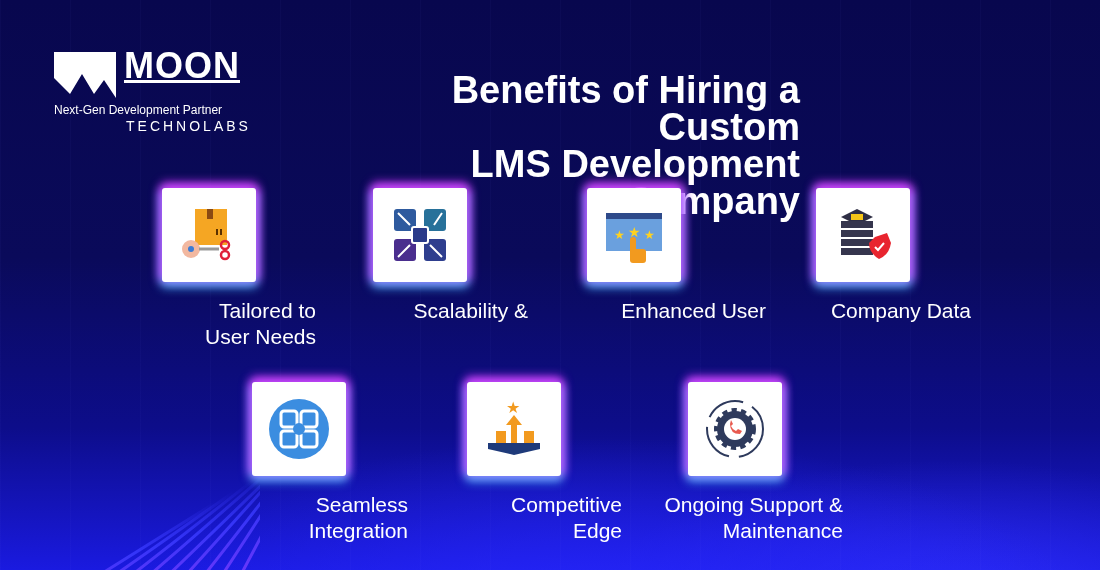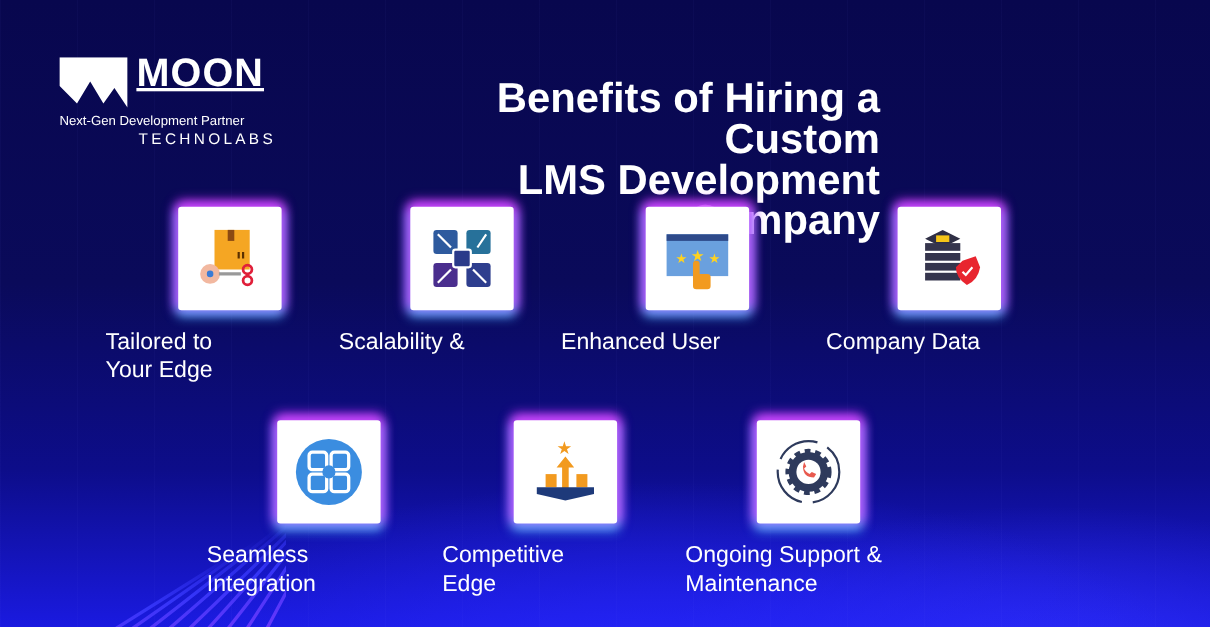--- a/index.html
+++ b/index.html
@@ -18,21 +18,21 @@
   .logo{position:absolute;left:54px;top:52px;}
   .logo-mark{position:absolute;left:0;top:0;width:62px;height:46px;}
   .logo-word{position:absolute;left:70px;top:-4px;font-weight:bold;font-size:36px;letter-spacing:1px;line-height:36px;text-decoration:underline;}
   .logo-sub{position:absolute;left:72px;top:31px;font-size:14px;letter-spacing:3px;line-height:14px;margin-top:36px;}
   .logo-tag{position:absolute;left:0;top:51px;font-size:12px;white-space:nowrap;font-weight:normal;}
   .title{position:absolute;left:300px;top:72px;width:500px;text-align:right;font-weight:bold;font-size:38px;line-height:37px;}
   .card{position:absolute;width:94px;height:94px;background:#fff;border-radius:3px;
     box-shadow:0 -4px 10px 2px rgba(220,60,255,0.8),0 4px 10px 2px rgba(80,200,255,0.8),-4px 0 10px rgba(160,60,255,.7),4px 0 10px rgba(200,60,255,.7);
     display:flex;align-items:center;justify-content:center;}
   .card svg{width:64px;height:64px;}
-  .label{position:absolute;width:220px;text-align:left;font-size:21px;line-height:26px;}
+  .label{position:absolute;width:220px;text-align:right;font-size:21px;line-height:26px;}
 </style>
 </head>
 <body>
 
 <div class="grid-lines"></div>
 <div class="streaks">
   <div class="streak" style="left:10px;bottom:-60px;transform:rotate(58deg)"></div>
   <div class="streak" style="left:35px;bottom:-60px;transform:rotate(55deg)"></div>
   <div class="streak" style="left:60px;bottom:-60px;transform:rotate(52deg)"></div>
   <div class="streak" style="left:85px;bottom:-60px;transform:rotate(49deg)"></div>
@@ -64,21 +64,21 @@
     <path d="M40 32v-6M44 32v-6" stroke="#5a3000" stroke-width="2"></path>
     <circle cx="14" cy="46" r="9" fill="#f2b8a0"></circle>
       <circle cx="14" cy="46" r="3" fill="#3a7bd5"></circle>
     <path d="M22 46 H42" stroke="#999" stroke-width="3"></path>
     <circle cx="48" cy="42" r="4" fill="none" stroke="#e0203a" stroke-width="2.5"></circle>
       <circle cx="48" cy="52" r="4" fill="none" stroke="#e0203a" stroke-width="2.5"></circle>
   </svg>
 </div>
 <div class="label" style="left:96px;top:298px">
   <div>Tailored to</div>
-    <div>Your Edge</div>
+    <div>User Needs</div>
 </div>
 
 <div class="card" style="left:373px;top:188px">
   <svg viewBox="0 0 64 64">
     <rect x="6" y="6" width="22" height="22" rx="3" fill="#2e5a9e"></rect>
       <rect x="36" y="6" width="22" height="22" rx="3" fill="#27719a"></rect>
     <rect x="6" y="36" width="22" height="22" rx="3" fill="#4a2e8e"></rect>
       <rect x="36" y="36" width="22" height="22" rx="3" fill="#2e3e8e"></rect>
     <rect x="24" y="24" width="16" height="16" rx="2" fill="#2a3a8a" stroke="#fff" stroke-width="2"></rect>
     <path d="M10 10l12 12M46 22l8-12M10 54l12-12M54 54l-12-12" stroke="#fff" stroke-width="2"></path>
@@ -92,21 +92,21 @@
   <svg viewBox="0 0 64 64">
     <rect x="4" y="10" width="56" height="38" fill="#6aa0de"></rect>
       <rect x="4" y="10" width="56" height="6" fill="#2e4a8a"></rect>
     <text x="12" y="36" font-size="12" fill="#ffd21f">★</text>
       <text x="26" y="34" font-size="14" fill="#ffd21f">★</text>
       <text x="42" y="36" font-size="12" fill="#ffd21f">★</text>
     <rect x="28" y="34" width="6" height="18" rx="3" fill="#f29a1f"></rect>
       <rect x="28" y="46" width="16" height="14" rx="3" fill="#f29a1f"></rect>
   </svg>
 </div>
-<div class="label" style="left:510px;top:298px">
+<div class="label" style="left:546px;top:298px">
   <div>Enhanced User</div>
 </div>
 
 <div class="card" style="left:816px;top:188px">
   <svg viewBox="0 0 64 64">
     <path d="M10 14 L26 6 L42 14 L26 22 Z" fill="#2f2f45"></path>
       <rect x="20" y="11" width="12" height="6" fill="#f5c518"></rect>
     <rect x="10" y="18" width="32" height="7" fill="#35354d"></rect>
       <rect x="10" y="27" width="32" height="7" fill="#35354d"></rect>
     <rect x="10" y="36" width="32" height="7" fill="#35354d"></rect>

